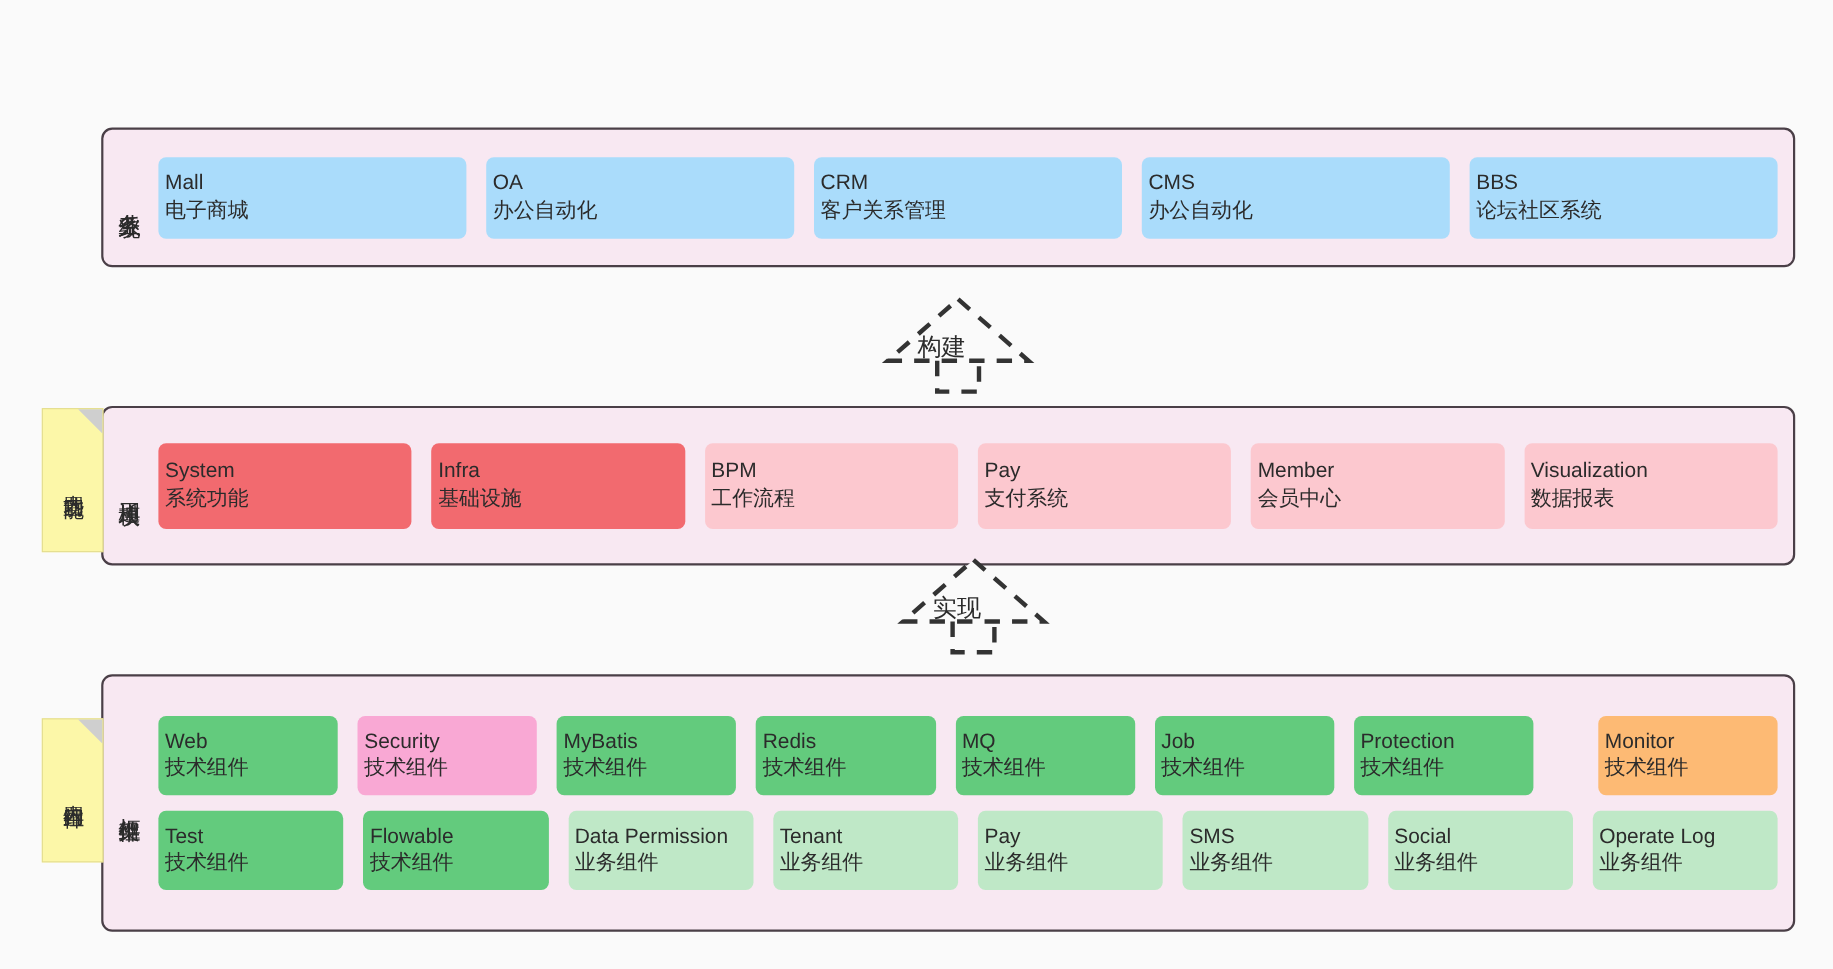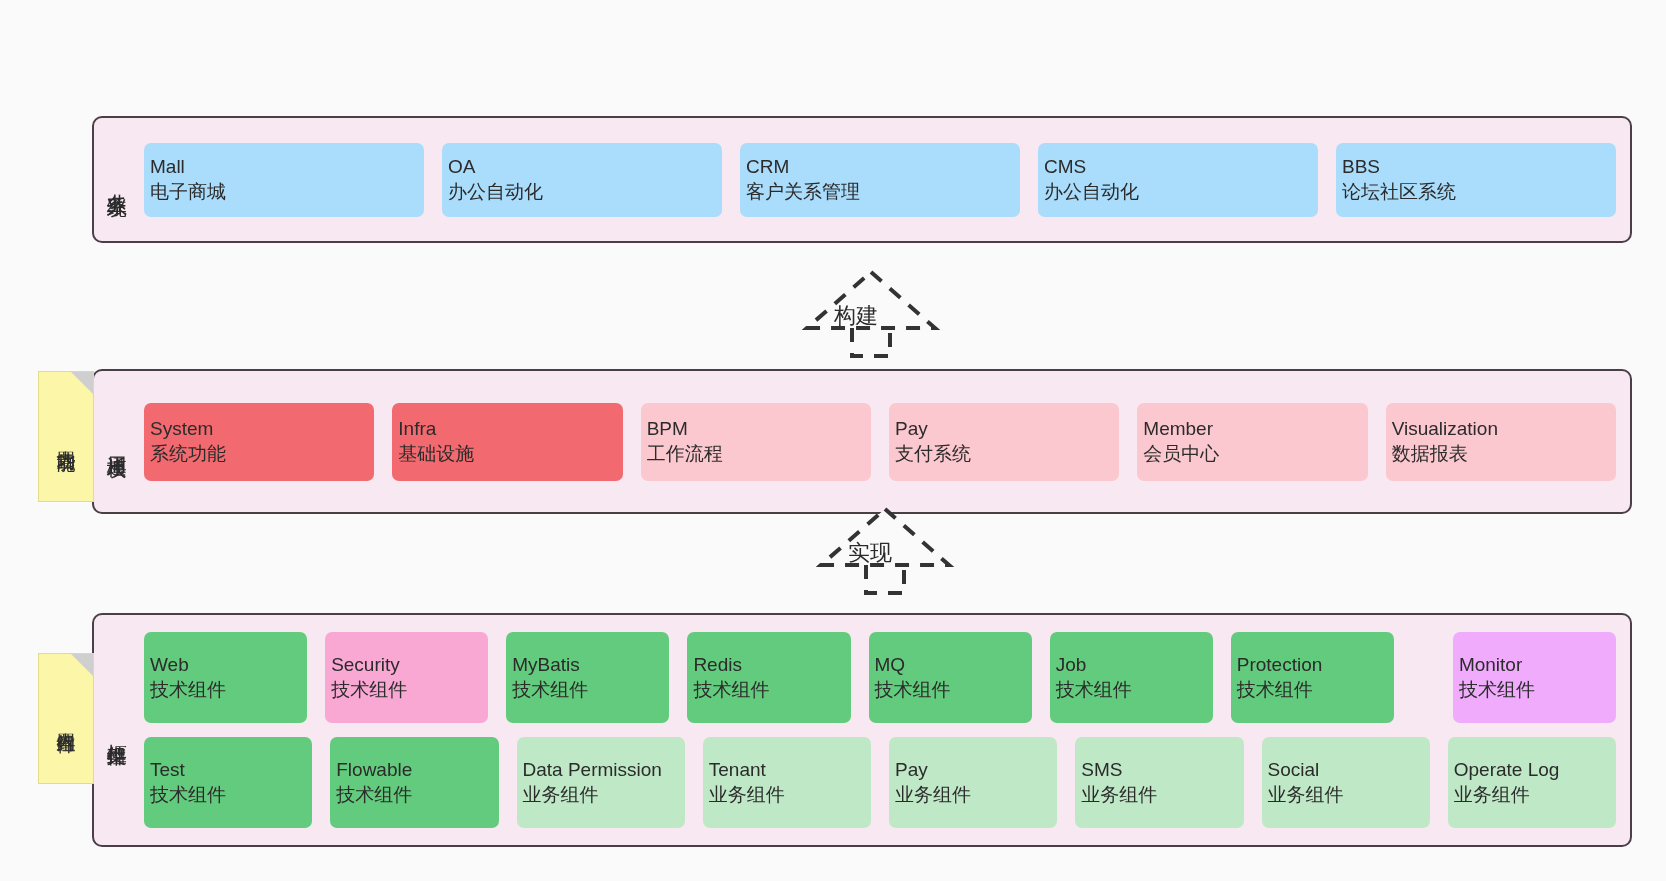--- a/index.html
+++ b/index.html
@@ -80,21 +80,21 @@
   .cell.wrap .en { white-space: normal; }
 
   
   #layer-business { left: 92px; top: 116px; width: 1540px; height: 127px; }
   #layer-business .cell { height: 74px; }
 
   #layer-modules   { left: 92px; top: 369px; width: 1540px; height: 145px; }
   #layer-modules .cell { height: 78px; }
 
   #layer-framework { left: 92px; top: 613px; width: 1540px; height: 234px; }
-  #layer-framework .cell { height: 91px; }
+  #layer-framework .cell { height: 72px; }
 
   
   .note {
     position: absolute;
     box-sizing: border-box;
     width: 56px;
     background: #fcf7a8;
     border: 1px solid #e3dc8e;
     display: flex;
     align-items: center;
@@ -253,21 +253,21 @@
           <span class="cn">技术组件</span>
         </div>
         <div class="cell" style="background: rgb(99, 203, 125);">
           <span class="en">Job</span>
           <span class="cn">技术组件</span>
         </div>
         <div class="cell" style="background: rgb(99, 203, 125);">
           <span class="en">Protection</span>
           <span class="cn">技术组件</span>
         </div>
-        <div class="cell" style="background: #f0abfc; margin-left: 41px;">
+        <div class="cell" style="background: #fdba74; margin-left: 41px;">
           <span class="en">Monitor</span>
           <span class="cn">技术组件</span>
         </div>
       </div>
 
       <div class="row">
         <div class="cell" style="background: rgb(99, 203, 125);">
           <span class="en">Test</span>
           <span class="cn">技术组件</span>
         </div>

